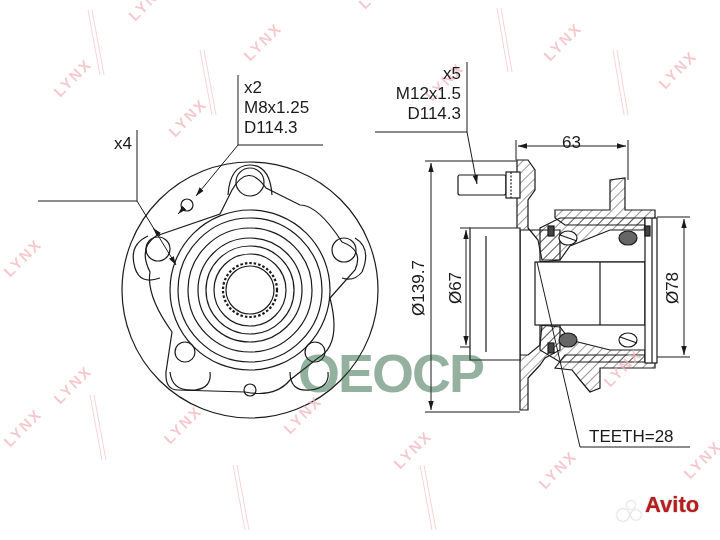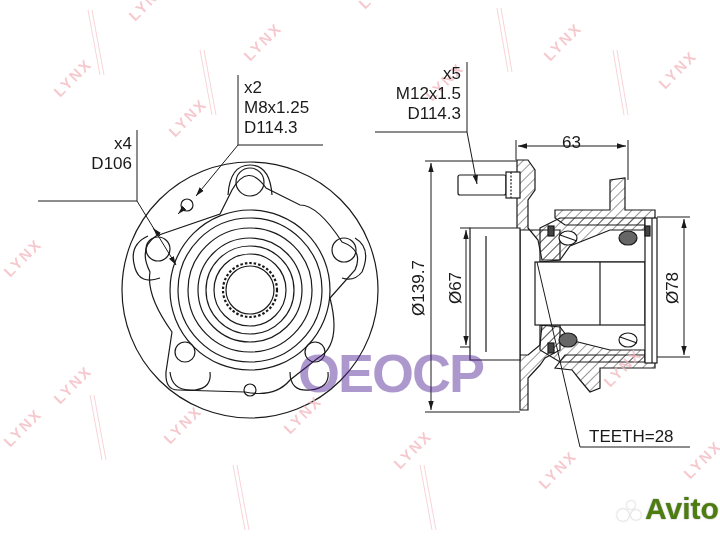--- a/index.html
+++ b/index.html
@@ -3,22 +3,22 @@
 <meta charset="utf-8">
 <style>
   html, body { margin:0; padding:0; background:#ffffff; }
   body { width:720px; height:540px; overflow:hidden; position:relative; font-family:"Liberation Sans", sans-serif; }
   #canvas { position:absolute; left:0; top:0; width:720px; height:540px; }
   .lbl { position:absolute; font-family:"Liberation Sans", sans-serif; color:#1a1a1a; font-size:17px; line-height:20px; text-align:right; white-space:nowrap; }
   .lbl div { height:20px; }
   .dim { position:absolute; font-family:"Liberation Sans", sans-serif; color:#1a1a1a; font-size:17px; white-space:nowrap; }
   .rot { transform-origin:center center; transform:rotate(-90deg); }
   .wm { position:absolute; font-family:"Liberation Sans", sans-serif; font-weight:bold; color:#f3b8bf; font-size:15px; letter-spacing:2px; transform:rotate(-45deg); transform-origin:left top; opacity:0.75; }
-  .oeocp { position:absolute; font-family:"Liberation Sans", sans-serif; font-weight:bold; color:#4c1d95; opacity:0.45; font-size:54px; letter-spacing:-2px; }
-  .avito { position:absolute; left:612px; top:492px; font-family:"Liberation Sans", sans-serif; font-size:30px; color:#4d7c0f; text-shadow:0 0 2px #bdbdbd, 0 0 1px #9e9e9e; font-weight:bold; }
+  .oeocp { position:absolute; font-family:"Liberation Sans", sans-serif; font-weight:bold; color:#14532d; opacity:0.45; font-size:54px; letter-spacing:-2px; }
+  .avito { position:absolute; left:612px; top:492px; font-family:"Liberation Sans", sans-serif; font-size:22px; color:#b91c1c; text-shadow:0 0 2px #bdbdbd, 0 0 1px #9e9e9e; font-weight:bold; }
   .avito-dots { position:absolute; left:617px; top:501px; width:26px; height:22px; }
   .avito-dots span { position:absolute; border-radius:50%; background:#fff; box-shadow:0 0 2px #aaa; }
 </style>
 </head>
 <body>
 
 <svg id="canvas" viewBox="0 0 720 540" xmlns="http://www.w3.org/2000/svg">
   <defs>
     <pattern id="hatch" patternUnits="userSpaceOnUse" width="7" height="7" patternTransform="rotate(45)">
       <line x1="0" y1="0" x2="0" y2="7" stroke="#1a1a1a" stroke-width="0.9"></line>
@@ -167,21 +167,20 @@
 <div class="wm" style="left:390px;top:460px;">LYNX</div>
 <div class="wm" style="left:0px;top:438px;">LYNX</div>
 <div class="wm" style="left:600px;top:378px;">LYNX</div>
 <div class="wm" style="left:535px;top:480px;">LYNX</div>
 <div class="wm" style="left:680px;top:470px;">LYNX</div>
 
 <div class="oeocp" style="left:298px;top:342px;">ОЕОСР</div>
 
 <div class="lbl" style="left:40px;top:134px;width:92px;">
   <div>x4</div>
-  <div>D106</div>
 </div>
 
 <div class="lbl" style="left:244px;top:78px;width:auto;text-align:left;">
   <div>x2</div>
   <div>M8x1.25</div>
   <div>D114.3</div>
 </div>
 
 <div class="lbl" style="left:364px;top:64px;width:97px;">
   <div>x5</div>

